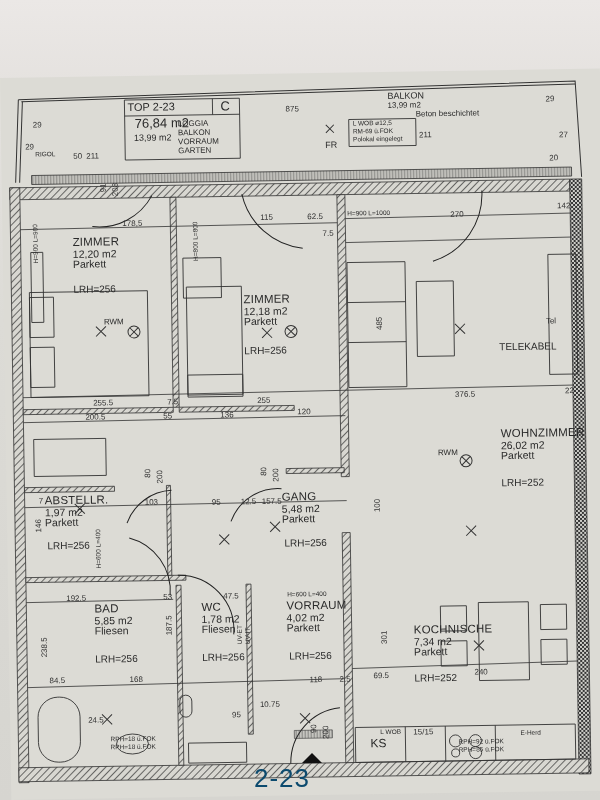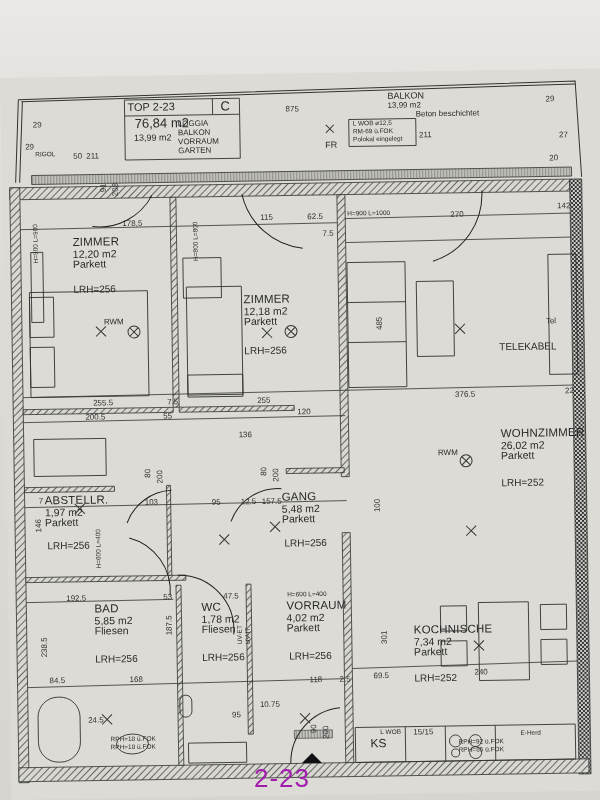--- a/index.html
+++ b/index.html
@@ -5,21 +5,21 @@
   html,body{margin:0;padding:0;}
   body{width:600px;height:800px;overflow:hidden;background:linear-gradient(180deg,#ebe8e6 0%,#e4e1de 12%,#dcdbd6 40%,#d6d5d0 100%);font-family:"Liberation Sans",sans-serif;color:#2a2a2a;position:relative;}
   .sheet{position:absolute;left:0;top:78px;width:600px;height:722px;background:#dcdbd5;transform:rotate(-0.9deg);transform-origin:0 0;}
   svg{position:absolute;left:0;top:0;}
   .t{position:absolute;white-space:nowrap;line-height:1;color:#2b2b2b;}
   .room{font-size:11px;}
   .room .n{font-size:11.5px;letter-spacing:0.2px;}
   .room .s{font-size:10.5px;}
   .dim{font-size:8px;color:#333;}
   .small{font-size:6.5px;}
-  .caption{position:absolute;left:254px;top:763px;font-size:26px;color:#a21caf;letter-spacing:1px;}
+  .caption{position:absolute;left:254px;top:763px;font-size:26px;color:#0c4a6e;letter-spacing:1px;}
 </style>
 </head>
 <body>
 
 <div class="sheet">
   <svg width="600" height="722" viewBox="0 0 600 722">
     <defs>
       <pattern id="hatch" width="5" height="5" patternUnits="userSpaceOnUse" patternTransform="rotate(45)">
         <rect width="5" height="5" fill="#d8d7d1"></rect>
         <line x1="0" y1="0" x2="0" y2="5" stroke="#333" stroke-width="1.4"></line>
@@ -269,21 +269,21 @@
   <div class="t dim" style="left:448px;top:140px;">270</div>
   <div class="t dim" style="left:555px;top:133px;">142</div>
   <div class="t dim" style="left:372px;top:258px;transform:rotate(-90deg);transform-origin:0 0;">485</div>
   <div class="t dim" style="left:88px;top:323px;">255.5</div>
   <div class="t dim" style="left:162px;top:323px;">7.5</div>
   <div class="t dim" style="left:252px;top:323px;">255</div>
   <div class="t dim" style="left:450px;top:320px;">376.5</div>
   <div class="t dim" style="left:560px;top:318px;">22</div>
   <div class="t dim" style="left:80px;top:337px;">200.5</div>
   <div class="t dim" style="left:158px;top:337px;">55</div>
-  <div class="t dim" style="left:233px;top:337px;margin-top:20px;">136</div>
+  <div class="t dim" style="left:215px;top:337px;">136</div>
   <div class="t dim" style="left:292px;top:335px;">120</div>
   <div class="t dim" style="left:138px;top:402px;transform:rotate(-90deg);transform-origin:0 0;">80</div>
   <div class="t dim" style="left:150px;top:408px;transform:rotate(-90deg);transform-origin:0 0;">200</div>
   <div class="t dim" style="left:254px;top:402px;transform:rotate(-90deg);transform-origin:0 0;">80</div>
   <div class="t dim" style="left:266px;top:408px;transform:rotate(-90deg);transform-origin:0 0;">200</div>
   <div class="t dim" style="left:138px;top:423px;">103</div>
   <div class="t dim" style="left:205px;top:424px;">95</div>
   <div class="t dim" style="left:234px;top:424px;">12.5</div>
   <div class="t dim" style="left:255px;top:424px;">157.5</div>
   <div class="t dim" style="left:367px;top:440px;transform:rotate(-90deg);transform-origin:0 0;">100</div>

